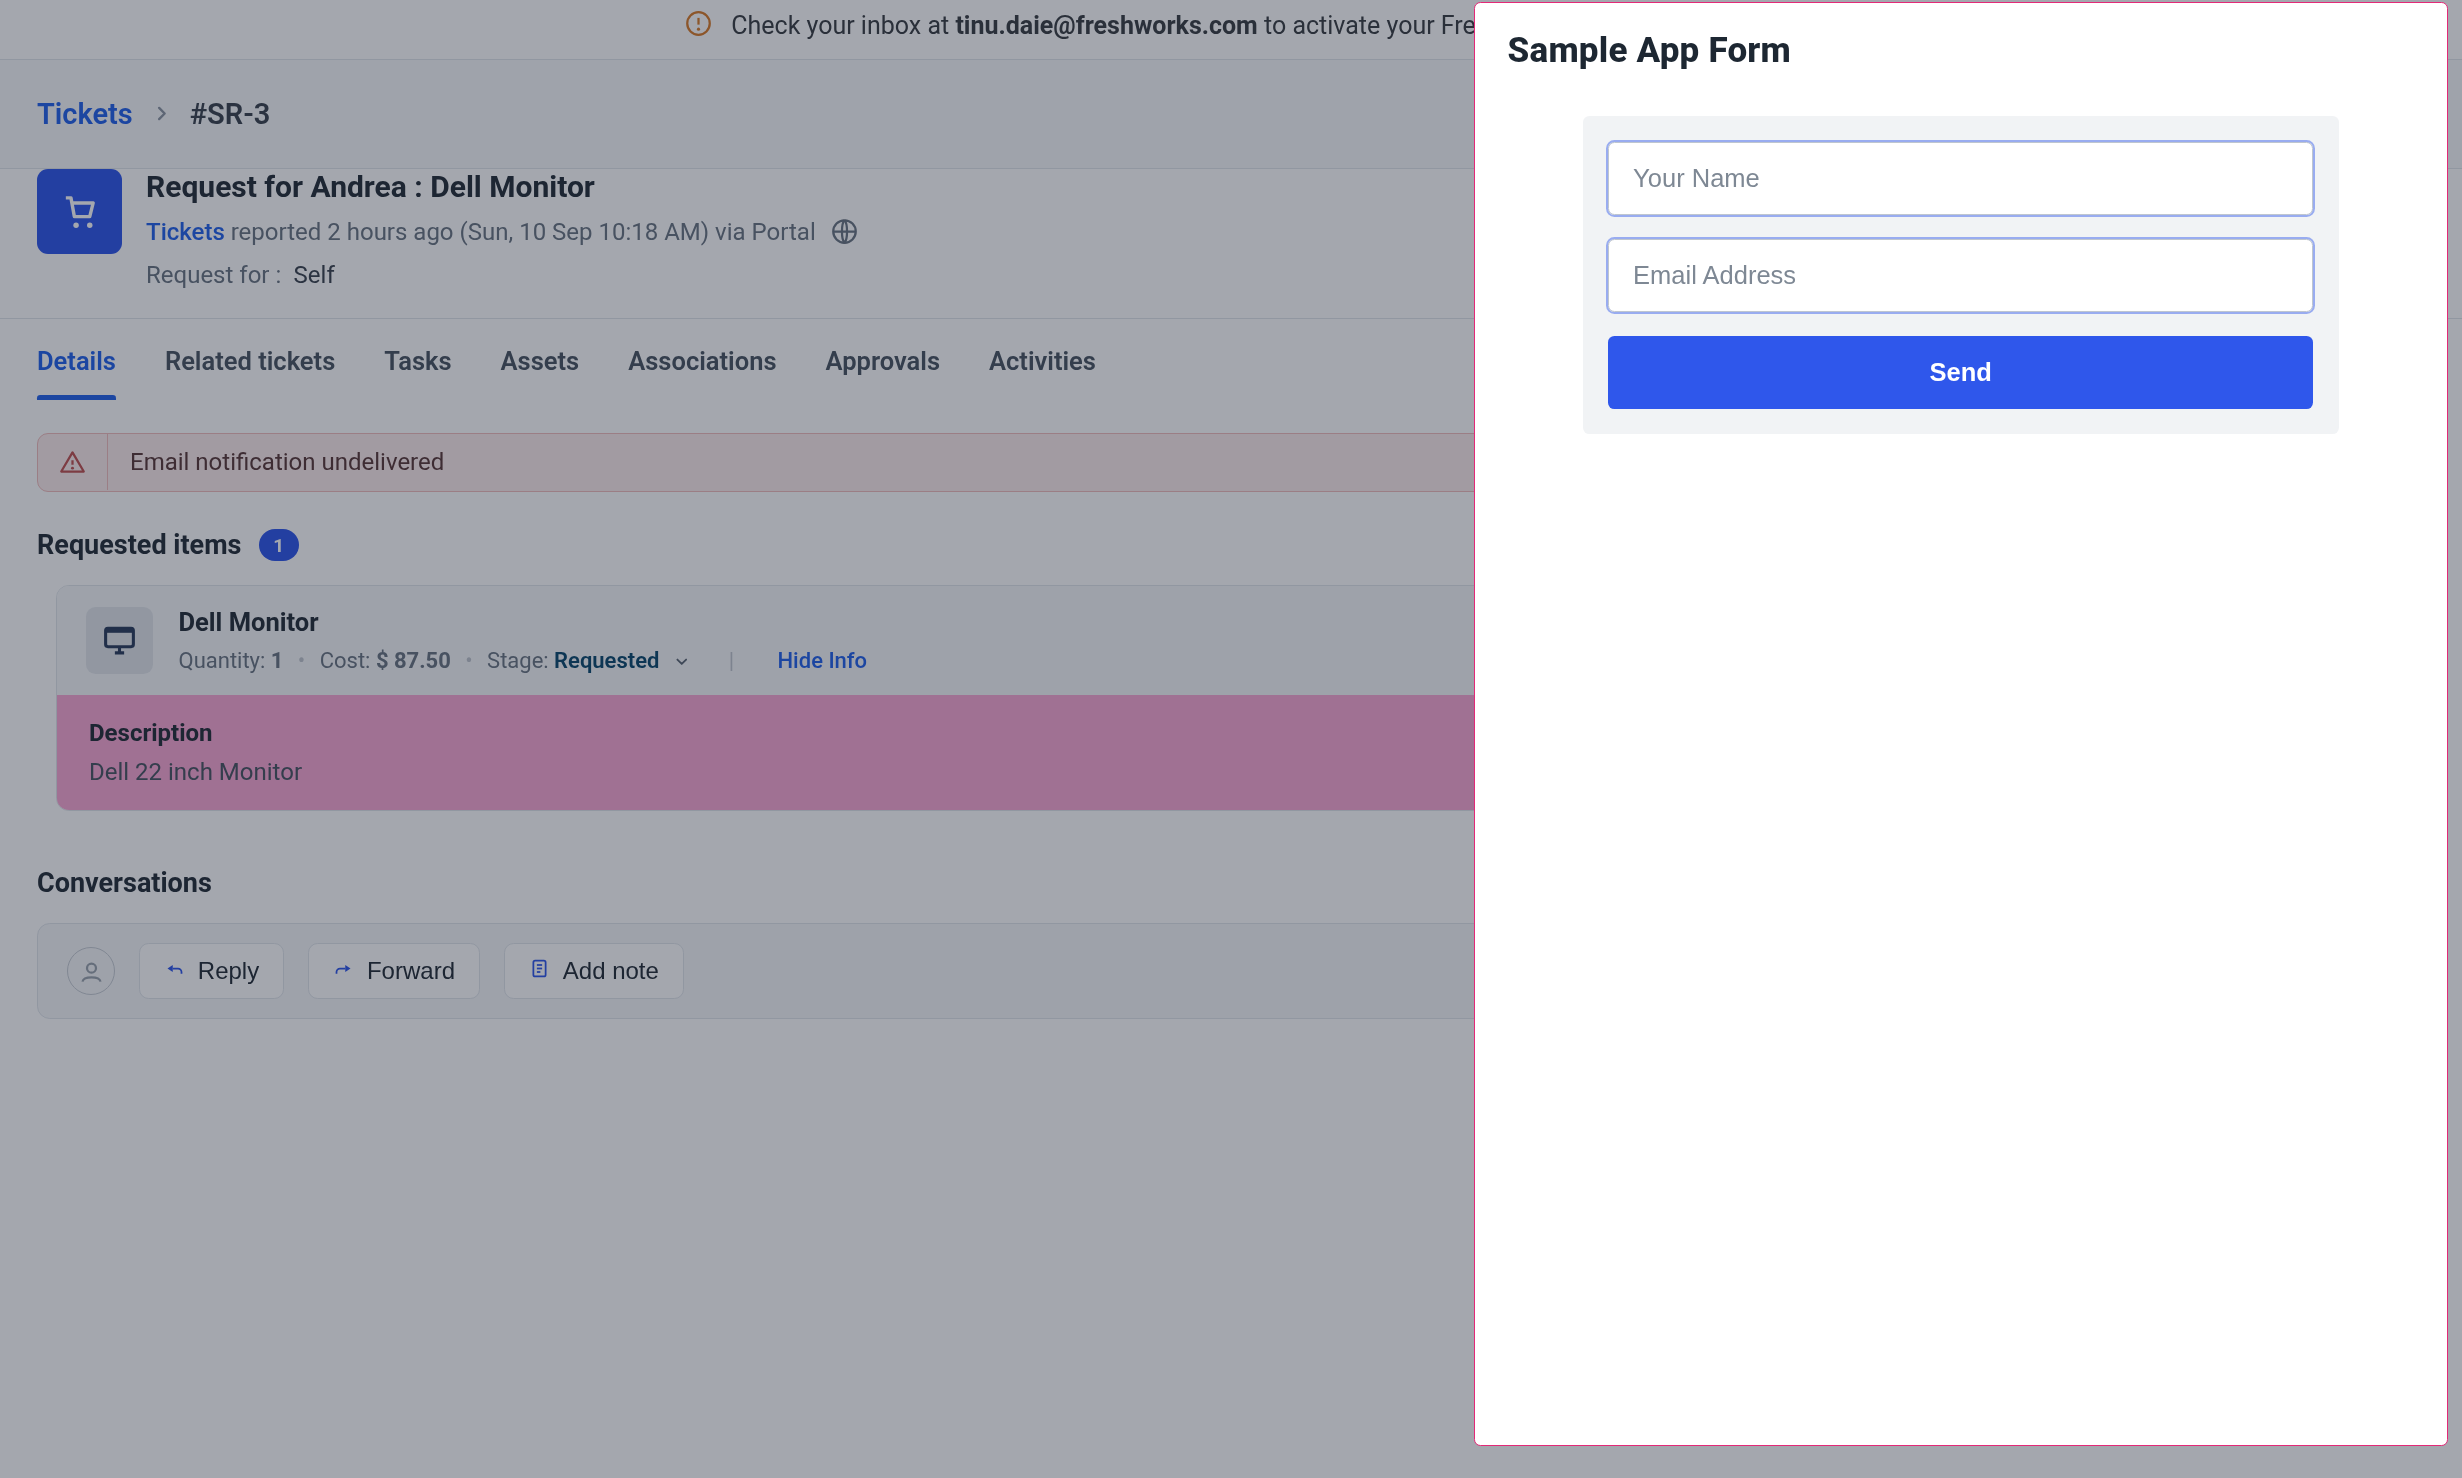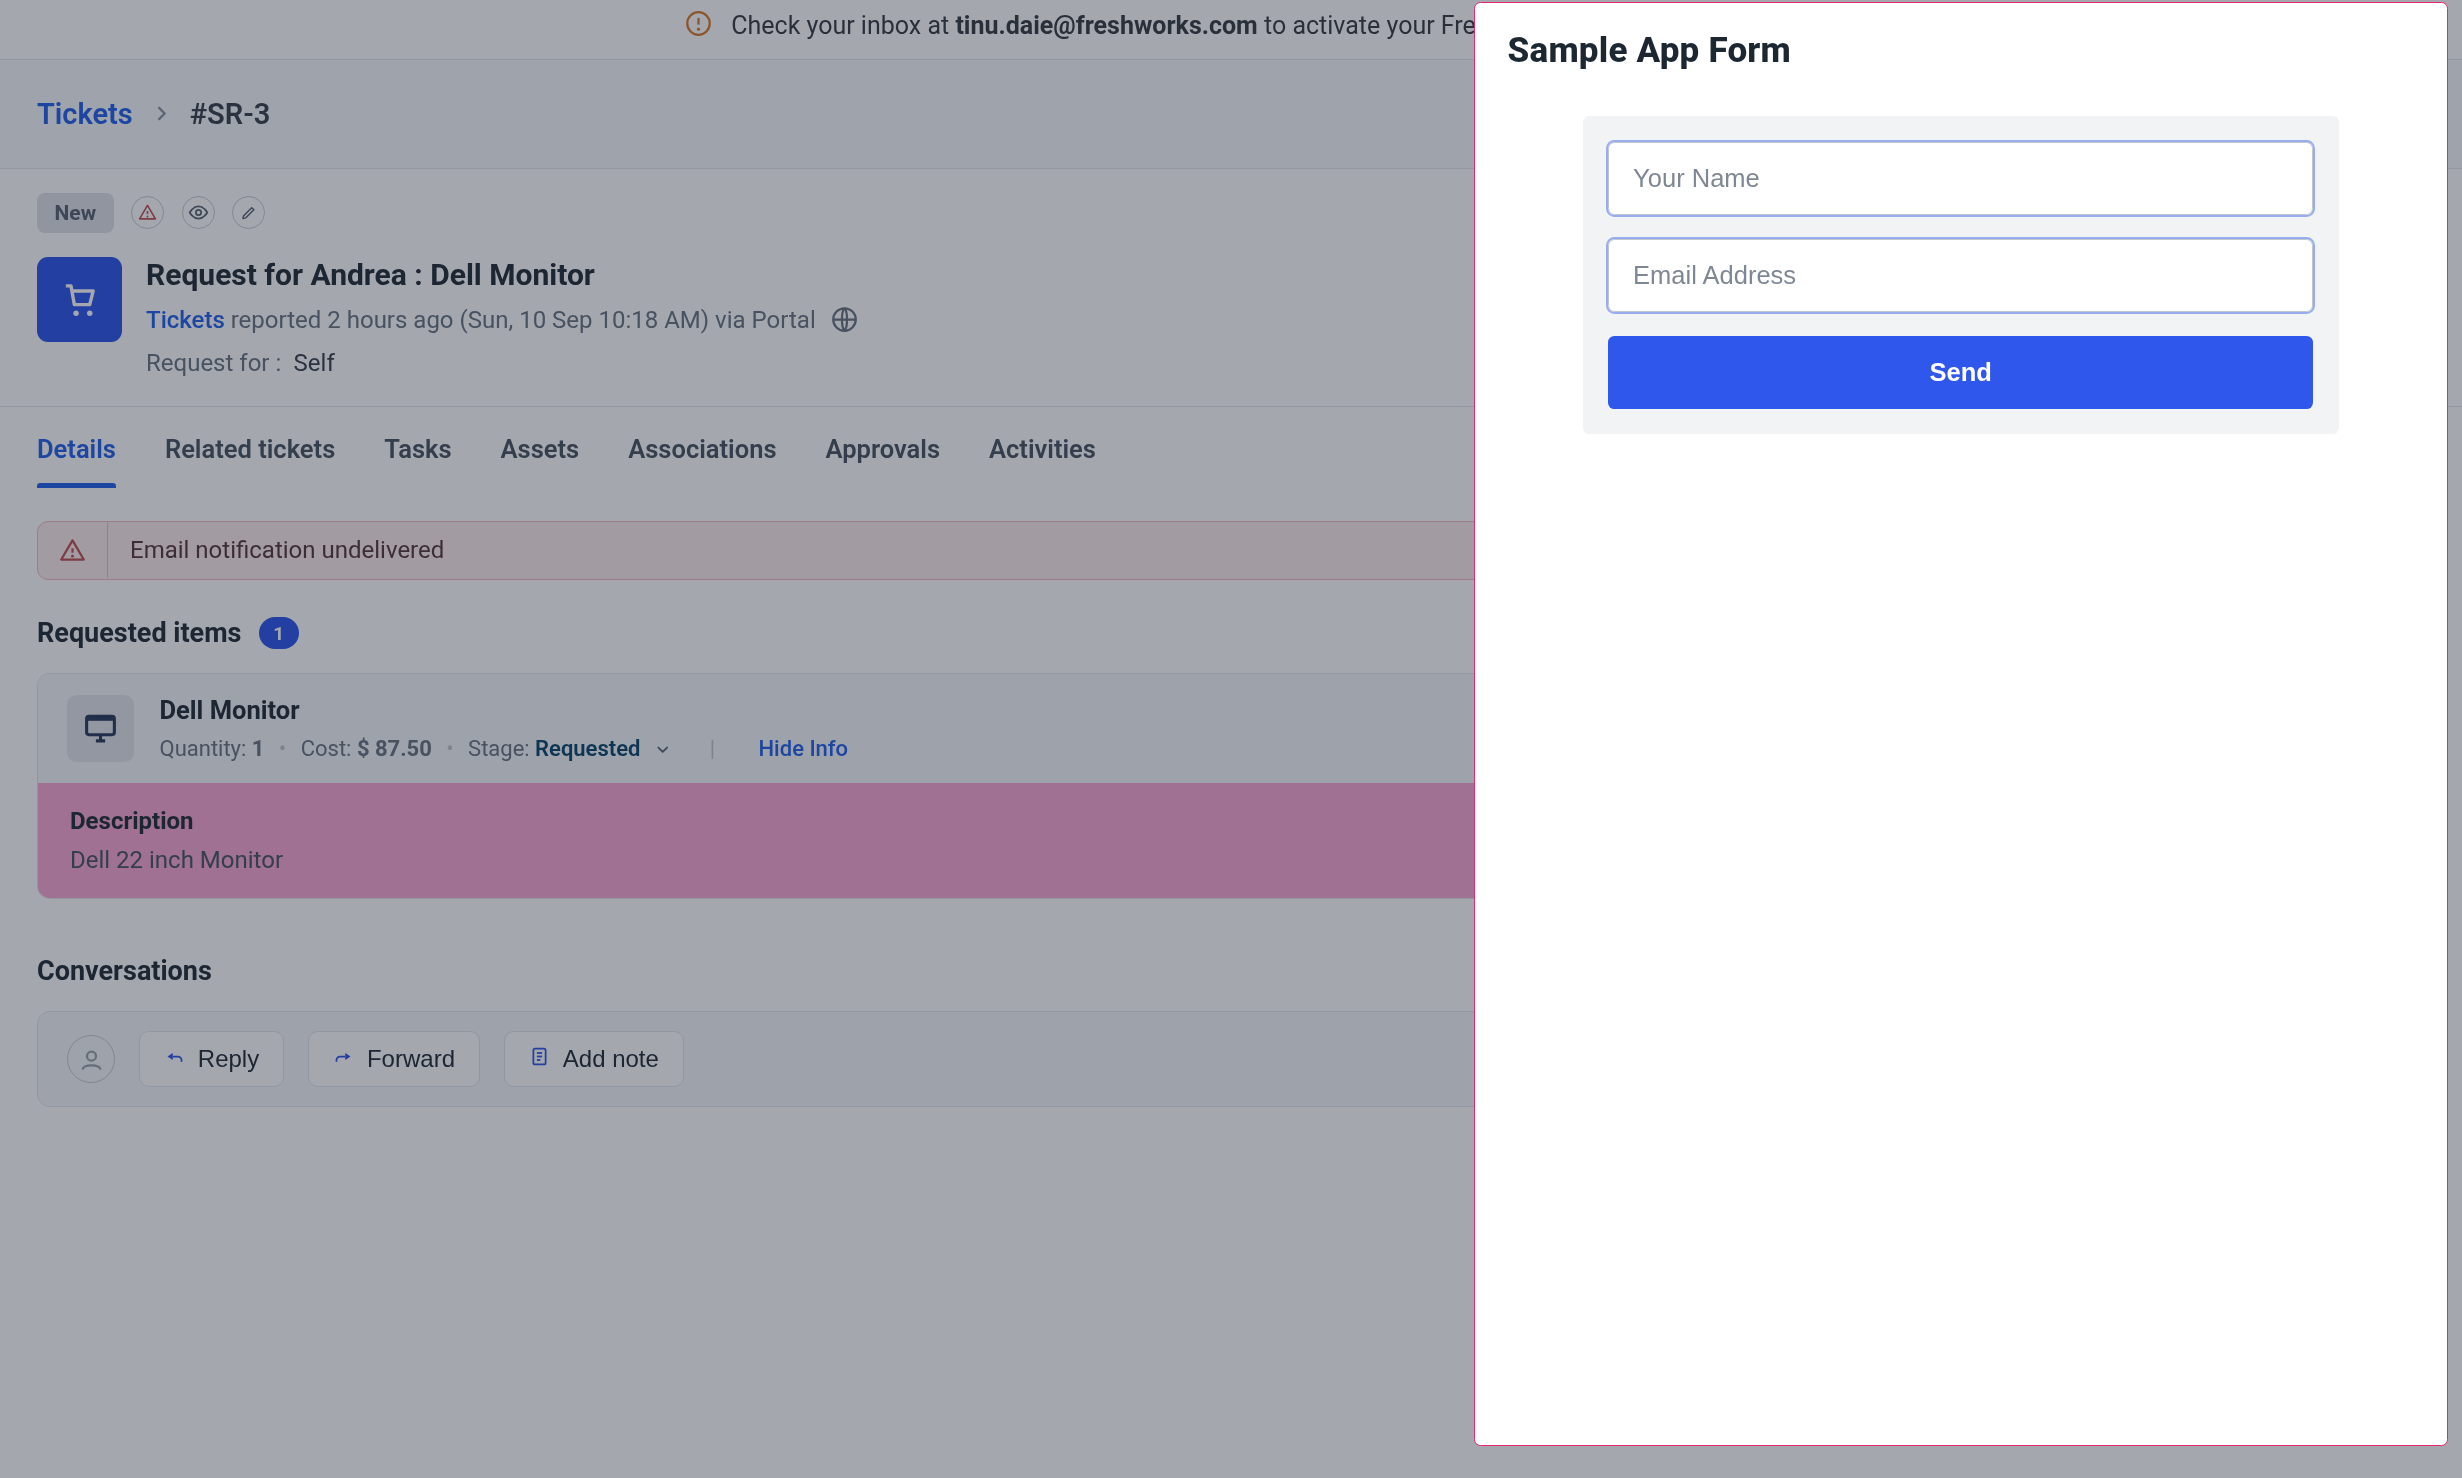--- a/index.html
+++ b/index.html
@@ -180,21 +180,21 @@
   .section-title{
     margin:37px 0 24px 0;font-size:27px;font-weight:700;color:#262f39;
     display:flex;align-items:center;gap:17.5px;
   }
   .count-pill{
     background:var(--primary);color:#fff;font-size:19px;font-weight:700;
     border-radius:797px;padding:4.8px 14.4px;
   }
 
   .item-card{
-    border:1.6px solid var(--border);border-radius:12.8px;overflow:hidden;
+    border:1.6px solid var(--border);border-radius:12.8px;overflow:hidden;margin-left:19px;
   }
   .item-row{
     background:#f6f7f9;padding:21px 29px;display:flex;align-items:flex-start;gap:25.5px;
     position:relative;
   }
   .item-ico{
     width:67px;height:67px;background:#e2e6eb;border-radius:9.6px;
     display:flex;align-items:center;justify-content:center;
   }
   .item-main{flex:1;}
@@ -312,41 +312,20 @@
       <span class="spinner">
         <svg width="24" height="24" viewBox="0 0 24 24">
             <circle cx="12" cy="12" r="9" stroke="#c6ccd3" stroke-width="3" fill="none"></circle>
             <path d="M12 3a9 9 0 0 1 9 9" stroke="#1aa37a" stroke-width="3" fill="none" stroke-linecap="round"></path>
           </svg>
       </span>
       <span>Qu</span>
     </button>
   </div>
 
-  <div class="status-row">
-    <span class="badge-new">New</span>
-    <span class="status-ico">
-      <svg width="19" height="19" viewBox="0 0 24 24">
-          <path d="M12 3 L22 20 H2 Z" stroke="#c05353" stroke-width="2" fill="none" stroke-linejoin="round"></path>
-          <line x1="12" y1="10" x2="12" y2="14" stroke="#c05353" stroke-width="2"></line>
-          <circle cx="12" cy="17" r="1.2" fill="#c05353"></circle>
-        </svg>
-    </span>
-    <span class="status-ico">
-      <svg width="21" height="21" viewBox="0 0 24 24">
-          <path d="M2 12s4-7 10-7 10 7 10 7-4 7-10 7S2 12 2 12z" stroke="#5b6673" stroke-width="2" fill="none"></path>
-          <circle cx="12" cy="12" r="3" stroke="#5b6673" stroke-width="2" fill="none"></circle>
-        </svg>
-    </span>
-    <span class="status-ico">
-      <svg width="17.5" height="17.5" viewBox="0 0 24 24">
-          <path d="M4 20l4-1 11-11-3-3L5 16l-1 4z" stroke="#5b6673" stroke-width="2" fill="none" stroke-linejoin="round"></path>
-        </svg>
-    </span>
-  </div>
 
   <div class="ticket-head">
     <div class="cart-box">
       <svg width="41" height="41" viewBox="0 0 24 24">
           <path d="M4 4h3l2 11h9l2-8H8" stroke="#fff" stroke-width="2" fill="none" stroke-linejoin="round"></path>
           <circle cx="10" cy="20" r="1.6" fill="#fff"></circle>
           <circle cx="18" cy="20" r="1.6" fill="#fff"></circle>
         </svg>
     </div>
     <div>

